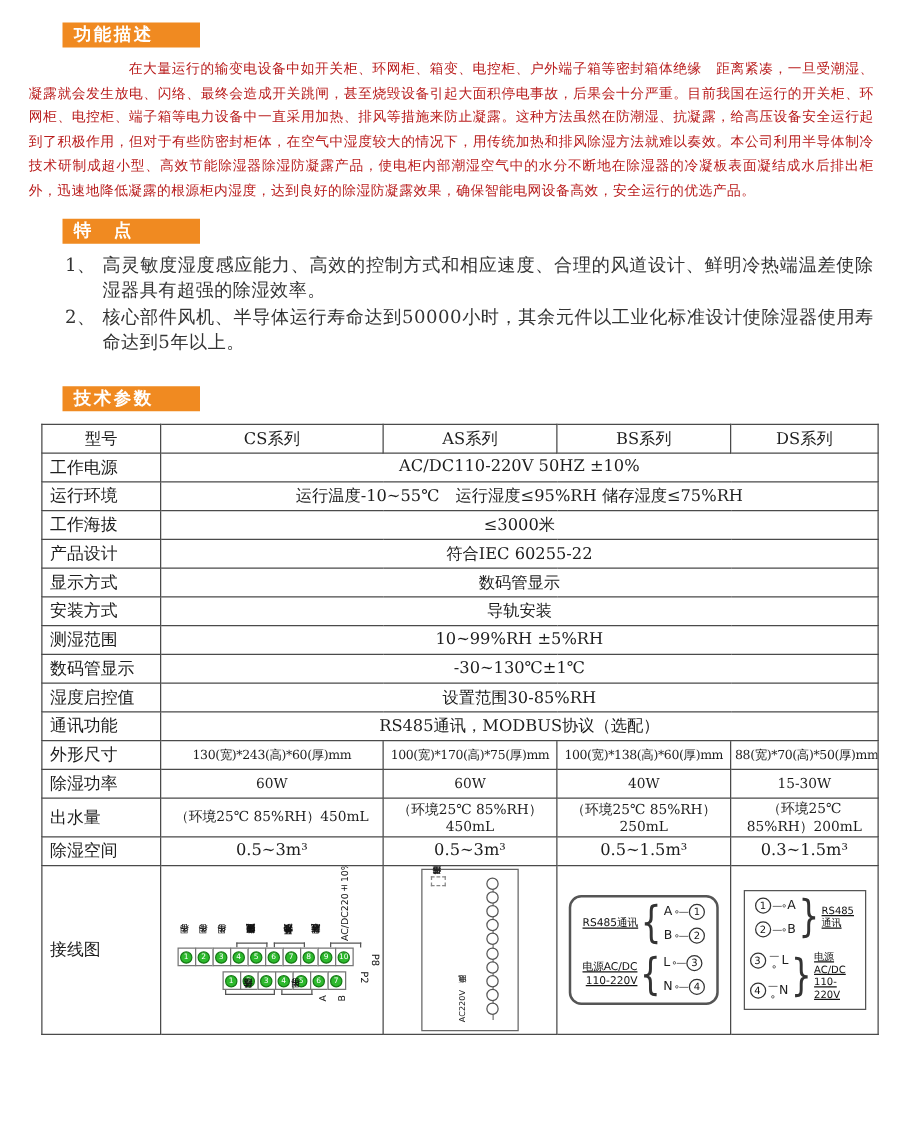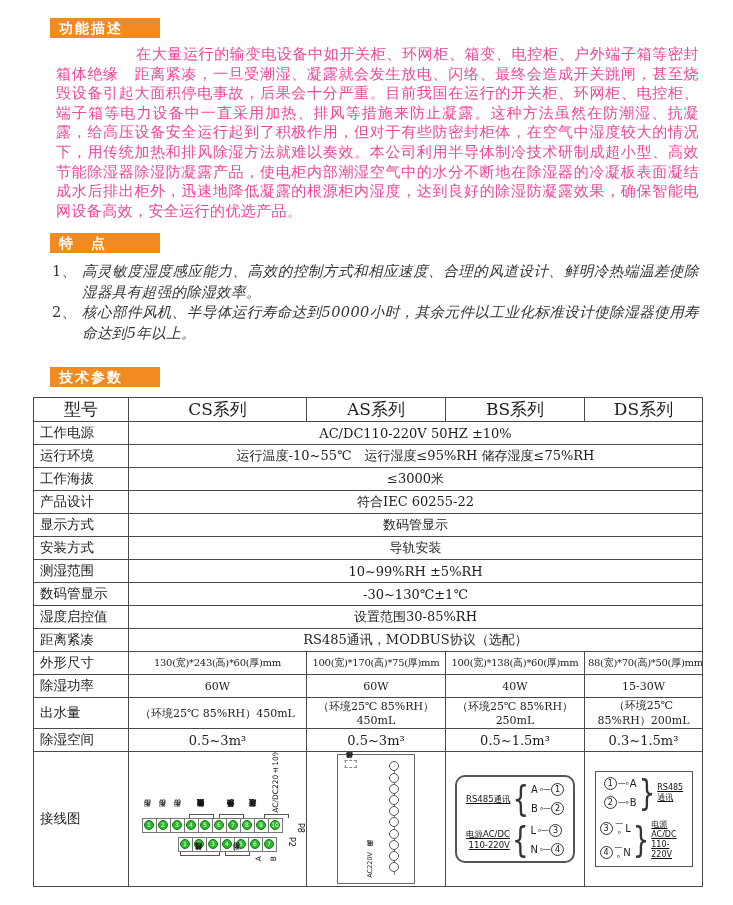--- a/index.html
+++ b/index.html
@@ -8,35 +8,35 @@
   .page { position:relative; width:733px; height:905px; margin:0 auto; background:#fff; overflow:hidden; padding-top:18px; }
 
   
   .sec-bar { display:flex; align-items:flex-end; height:20px; margin-left:30px; }
   .sec-bar .gray-block { width:20px; background:#b2b2b2; }
   .sec-bar .orange-bar { background:#f08a21; color:#fff; font-weight:bold; font-size:14px;
                          line-height:20px; padding:0 14px 0 9px; min-width:110px; letter-spacing:2px;
                          font-family:"DejaVu Sans","Liberation Sans",sans-serif; }
 
   
-  .body-text { margin:7px 34px 0 56px; font-size:15px; line-height:19.6px; text-align:justify;
-               text-indent:80px; color:#ec4899; letter-spacing:0.4px; }
+  .body-text { margin:7px 34px 0 23px; font-size:11px; line-height:19.6px; text-align:justify;
+               text-indent:80px; color:#b91c1c; letter-spacing:0.4px; }
 
   
   .features { margin:8px 34px 0 52px; }
   .feat { display:flex; font-size:14.5px; line-height:20.5px; letter-spacing:0.4px; color:#333; }
   .feat .num { flex:0 0 30px; }
-  .feat .txt { flex:1; text-align:justify;font-style:italic; }
+  .feat .txt { flex:1; text-align:justify; }
 
   
   table.params { border-collapse:collapse; margin:10px 0 0 33px; width:669px; table-layout:fixed;
                  font-size:13px; color:#1d1d1d; }
   table.params th, table.params td { border:1px solid #4a4a4a; height:23px; padding:0 3px;
                  text-align:center; font-weight:normal; overflow:hidden; }
-  table.params th { font-size:17px; }
+  table.params th { font-size:13px; }
   table.params td.lbl { text-align:left; padding-left:6px; font-size:13.5px; }
   table.params td.sm  { font-size:10px; letter-spacing:-0.3px; }
   table.params td.md  { font-size:11px; }
   .wiring-lbl { vertical-align:middle; text-align:left; font-size:14px; }
   td.diag-cell { height:138px; vertical-align:middle; padding:2px; }
 
   
   .diag-cs { position:relative; width:152px; margin:0 auto; }
   .strip { position:relative; }
   .p8-wrap { width:150px; }
@@ -170,21 +170,21 @@
         </tr>
         <tr>
           <td class="lbl">数码管显示</td>
           <td colspan="4">-30~130℃±1℃</td>
         </tr>
         <tr>
           <td class="lbl">湿度启控值</td>
           <td colspan="4">设置范围30-85%RH</td>
         </tr>
         <tr>
-          <td class="lbl">距离紧凑</td>
+          <td class="lbl">通讯功能</td>
           <td colspan="4">RS485通讯，MODBUS协议（选配）</td>
         </tr>
         <tr>
           <td class="lbl">外形尺寸</td>
           <td class="sm">130(宽)*243(高)*60(厚)mm</td>
           <td class="sm">100(宽)*170(高)*75(厚)mm</td>
           <td class="sm">100(宽)*138(高)*60(厚)mm</td>
           <td class="sm">88(宽)*70(高)*50(厚)mm</td>
         </tr>
         <tr>

